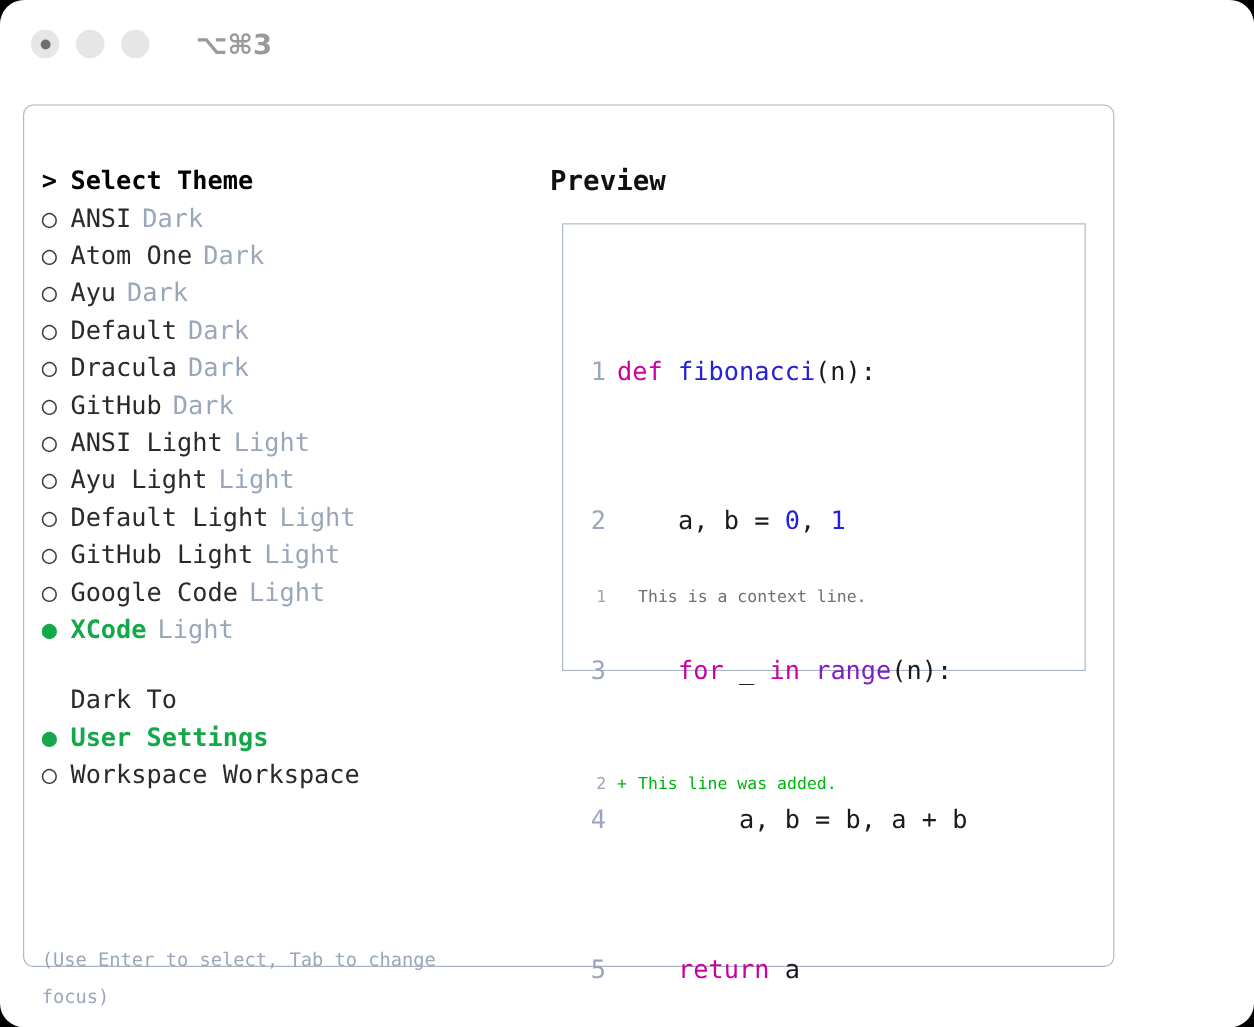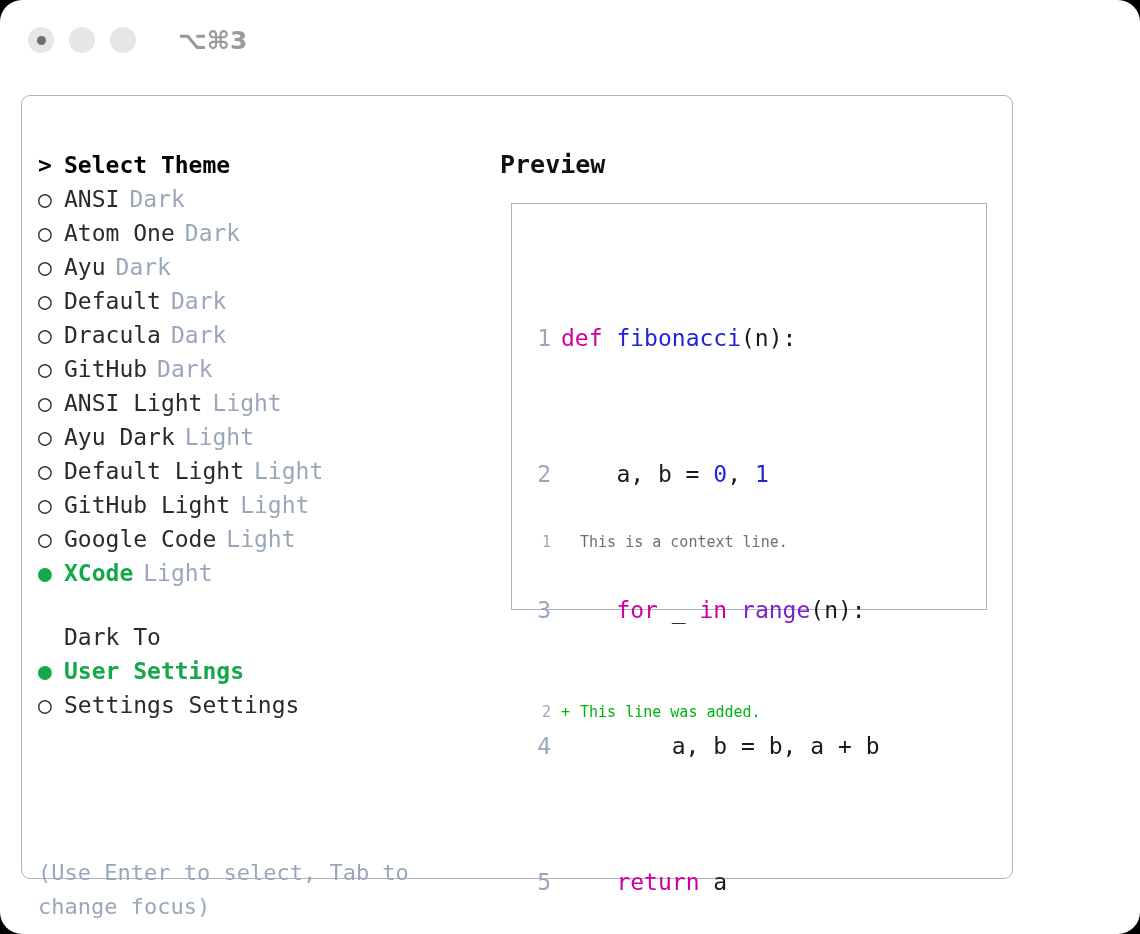--- a/index.html
+++ b/index.html
@@ -113,21 +113,21 @@
   .muted {
     color: #9aa7ba;
   }
   .spacer-md { height: 30px; }
 
   #hint {
     position: absolute;
     left: 16px;
     top: 760px;
     width: 420px;
-    font-size: 22px;
+    font-size: 17px;
     line-height: 34px;
     color: #9aa7ba;
   }
 
   
   #right-col {
     position: absolute;
     left: 478px;
     top: 52px;
     width: 500px;
@@ -210,37 +210,37 @@
       <div class="row"><span class="marker bullet-empty">○</span><span>Ayu</span><span class="gap"></span><span class="muted">Dark</span></div>
 
       <div class="row"><span class="marker bullet-empty">○</span><span>Default</span><span class="gap"></span><span class="muted">Dark</span></div>
 
       <div class="row"><span class="marker bullet-empty">○</span><span>Dracula</span><span class="gap"></span><span class="muted">Dark</span></div>
 
       <div class="row"><span class="marker bullet-empty">○</span><span>GitHub</span><span class="gap"></span><span class="muted">Dark</span></div>
 
       <div class="row"><span class="marker bullet-empty">○</span><span>ANSI Light</span><span class="gap"></span><span class="muted">Light</span></div>
 
-      <div class="row"><span class="marker bullet-empty">○</span><span>Ayu Dark</span><span class="gap"></span><span class="muted">Light</span></div>
+      <div class="row"><span class="marker bullet-empty">○</span><span>Ayu Light</span><span class="gap"></span><span class="muted">Light</span></div>
 
       <div class="row"><span class="marker bullet-empty">○</span><span>Default Light</span><span class="gap"></span><span class="muted">Light</span></div>
 
       <div class="row"><span class="marker bullet-empty">○</span><span>GitHub Light</span><span class="gap"></span><span class="muted">Light</span></div>
 
       <div class="row"><span class="marker bullet-empty">○</span><span>Google Code</span><span class="gap"></span><span class="muted">Light</span></div>
 
       <div class="row"><span class="marker bullet-filled">●</span><span class="label-selected">XCode</span><span class="gap"></span><span class="muted">Light</span></div>
 
       <div class="spacer-md"></div>
 
       <div class="row"><span class="marker"></span><span>Dark To</span></div>
 
       <div class="row"><span class="marker bullet-filled">●</span><span class="label-selected">User Settings</span></div>
 
-      <div class="row"><span class="marker bullet-empty">○</span><span>Settings Settings</span></div>
+      <div class="row"><span class="marker bullet-empty">○</span><span>Workspace Workspace</span></div>
     </div>
 
     <div id="hint">(Use Enter to select, Tab to change focus)</div>
 
     <div id="right-col">
       <div id="preview-title">Preview</div>
     </div>
 
     <div id="preview-box">
 

